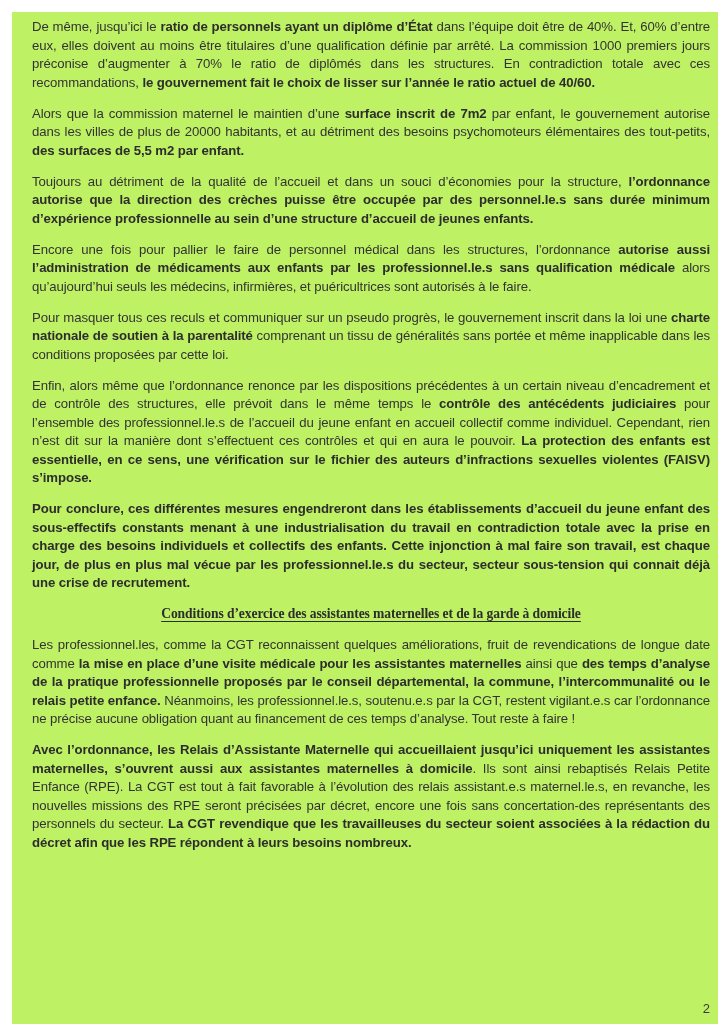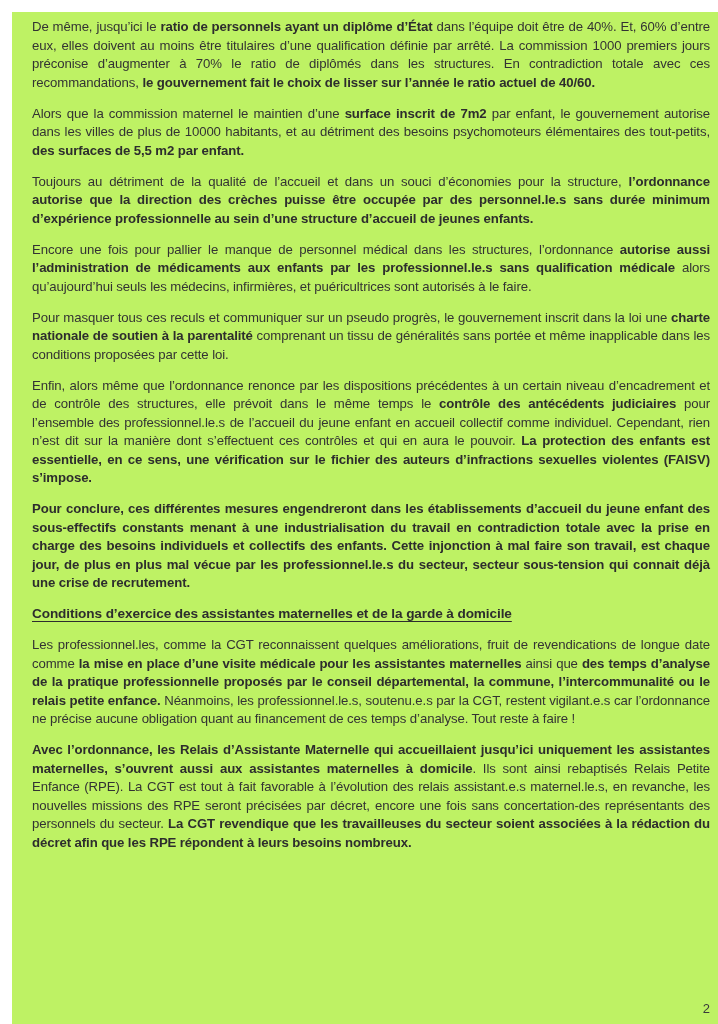--- a/index.html
+++ b/index.html
@@ -34,46 +34,47 @@
   .doc-paragraph strong,
   .doc-heading strong {
     font-weight: bold;
     color: #2d2d2d;
   }
   .doc-heading {
     margin: 0 0 12.5px 0;
     font-size: 13.6px;
     line-height: 18.5px;
     letter-spacing: -0.1px;
-    text-align: left;
+    text-align: center;
     font-weight: bold;
     color: #2d2d2d;
+    font-family: Liberation Serif, serif;
   }
   .doc-heading strong {
     text-decoration: underline;
     text-underline-offset: 3px;
   }
   .page-number {
     position: absolute;
     top: 989px;
     right: 20px;
     font-size: 13px;
     line-height: 16px;
     color: #3a3a3a;
   }
 </style>
 </head>
 <body>
 
 <div class="page">
   <div class="doc-body">
       <p class="doc-paragraph"><span>De même, jusqu’ici le </span><strong>ratio de personnels ayant un diplôme d’État</strong><span> dans l’équipe doit être de 40%. Et, 60% d’entre eux, elles doivent au moins être titulaires d’une qualification définie par arrêté. La commission 1000 premiers jours préconise d’augmenter à 70% le ratio de diplômés dans les structures. En contradiction totale avec ces recommandations, </span><strong>le gouvernement fait le choix de lisser sur l’année le ratio actuel de 40/60.</strong></p>
-      <p class="doc-paragraph"><span>Alors que la commission maternel le maintien d’une </span><strong>surface inscrit de 7m2</strong><span> par enfant, le gouvernement autorise dans les villes de plus de 10000 habitants, et au détriment des besoins psychomoteurs élémentaires des tout-petits, </span><strong>des surfaces de 5,5 m2 par enfant.</strong></p>
+      <p class="doc-paragraph"><span>Alors que la commission maternel le maintien d’une </span><strong>surface inscrit de 7m2</strong><span> par enfant, le gouvernement autorise dans les villes de plus de 20000 habitants, et au détriment des besoins psychomoteurs élémentaires des tout-petits, </span><strong>des surfaces de 5,5 m2 par enfant.</strong></p>
       <p class="doc-paragraph"><span>Toujours au détriment de la qualité de l’accueil et dans un souci d’économies pour la structure, </span><strong>l’ordonnance autorise que la direction des crèches puisse être occupée par des personnel.le.s sans durée minimum d’expérience professionnelle au sein d’une structure d’accueil de jeunes enfants.</strong></p>
-      <p class="doc-paragraph"><span>Encore une fois pour pallier le manque de personnel médical dans les structures, l’ordonnance </span><strong>autorise aussi l’administration de médicaments aux enfants par les professionnel.le.s sans qualification médicale</strong><span> alors qu’aujourd’hui seuls les médecins, infirmières, et puéricultrices sont autorisés à le faire.</span></p>
+      <p class="doc-paragraph"><span>Encore une fois pour pallier le faire de personnel médical dans les structures, l’ordonnance </span><strong>autorise aussi l’administration de médicaments aux enfants par les professionnel.le.s sans qualification médicale</strong><span> alors qu’aujourd’hui seuls les médecins, infirmières, et puéricultrices sont autorisés à le faire.</span></p>
       <p class="doc-paragraph"><span>Pour masquer tous ces reculs et communiquer sur un pseudo progrès, le gouvernement inscrit dans la loi une </span><strong>charte nationale de soutien à la parentalité</strong><span> comprenant un tissu de généralités sans portée et même inapplicable dans les conditions proposées par cette loi.</span></p>
       <p class="doc-paragraph"><span>Enfin, alors même que l’ordonnance renonce par les dispositions précédentes à un certain niveau d’encadrement et de contrôle des structures, elle prévoit dans le même temps le </span><strong>contrôle des antécédents judiciaires</strong><span> pour l’ensemble des professionnel.le.s de l’accueil du jeune enfant en accueil collectif comme individuel. Cependant, rien n’est dit sur la manière dont s’effectuent ces contrôles et qui en aura le pouvoir. </span><strong>La protection des enfants est essentielle, en ce sens, une vérification sur le fichier des auteurs d’infractions sexuelles violentes (FAISV) s’impose.</strong></p>
       <p class="doc-paragraph"><strong>Pour conclure, ces différentes mesures engendreront dans les établissements d’accueil du jeune enfant des sous-effectifs constants menant à une industrialisation du travail en contradiction totale avec la prise en charge des besoins individuels et collectifs des enfants. Cette injonction à mal faire son travail, est chaque jour, de plus en plus mal vécue par les professionnel.le.s du secteur, secteur sous-tension qui connait déjà une crise de recrutement.</strong></p>
       <h2 class="doc-heading"><strong>Conditions d’exercice des assistantes maternelles et de la garde à domicile</strong></h2>
       <p class="doc-paragraph"><span>Les professionnel.les, comme la CGT reconnaissent quelques améliorations, fruit de revendications de longue date comme </span><strong>la mise en place d’une visite médicale pour les assistantes maternelles</strong><span> ainsi que </span><strong>des temps d’analyse de la pratique professionnelle proposés par le conseil départemental, la commune, l’intercommunalité ou le relais petite enfance.</strong><span> Néanmoins, les professionnel.le.s, soutenu.e.s par la CGT, restent vigilant.e.s car l’ordonnance ne précise aucune obligation quant au financement de ces temps d’analyse. Tout reste à faire !</span></p>
       <p class="doc-paragraph"><strong>Avec l’ordonnance, les Relais d’Assistante Maternelle qui accueillaient jusqu’ici uniquement les assistantes maternelles, s’ouvrent aussi aux assistantes maternelles à domicile</strong><span>. Ils sont ainsi rebaptisés Relais Petite Enfance (RPE). La CGT est tout à fait favorable à l’évolution des relais assistant.e.s maternel.le.s, en revanche, les nouvelles missions des RPE seront précisées par décret, encore une fois sans concertation-des représentants des personnels du secteur. </span><strong>La CGT revendique que les travailleuses du secteur soient associées à la rédaction du décret afin que les RPE répondent à leurs besoins nombreux.</strong></p>
     </div>
   <div class="page-number">2</div>
 </div>
 

